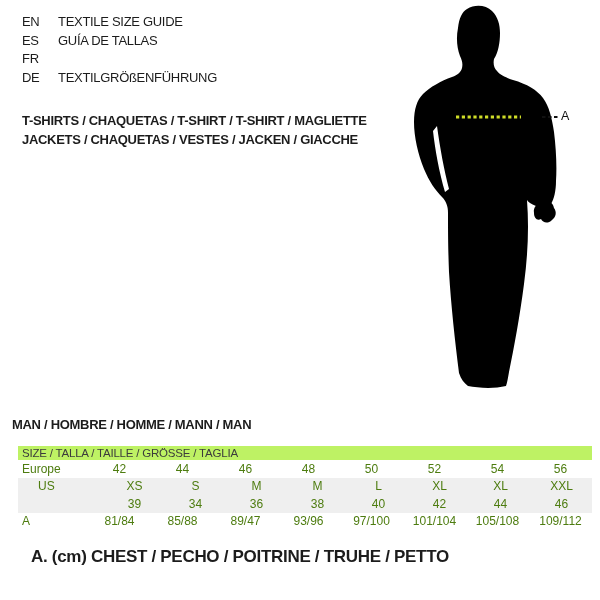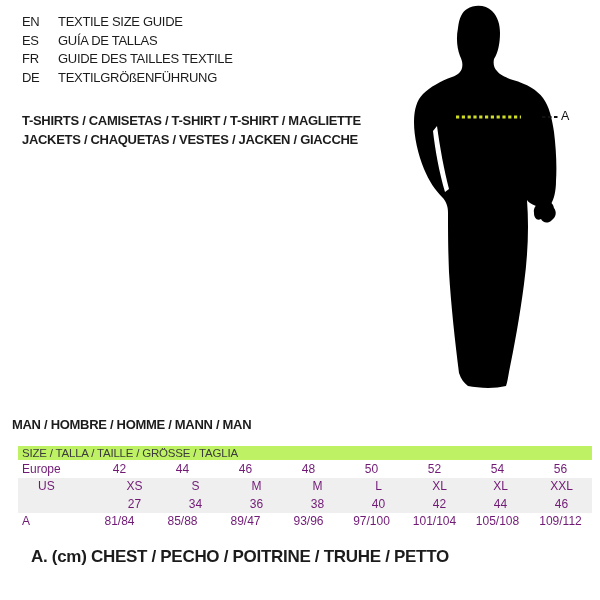--- a/index.html
+++ b/index.html
@@ -23,21 +23,21 @@
 
   
   #section-title{left:12px;top:417px;font-size:13px;font-weight:bold;letter-spacing:-0.3px;}
 
   
   #size-table{left:18px;top:446px;width:574px;}
   #table-header{
     background:#bef264;height:14px;line-height:14px;font-size:11.5px;color:#3c3c3c;
     padding-left:4px;letter-spacing:-0.2px;
   }
-  .t-row{display:grid;grid-template-columns:70px repeat(8,1fr);height:17.5px;align-items:center;font-size:12px;color:#701a75;}
+  .t-row{display:grid;grid-template-columns:70px repeat(8,1fr);height:17.5px;align-items:center;font-size:12px;color:#4d7c0f;}
   .t-row.shaded{background:#efefef;padding-left:16px;}
   .t-row .lbl{padding-left:4px;text-align:left;}
   .t-row .val{text-align:center;}
 
   
   #footnote{left:31px;top:547px;font-size:17px;font-weight:bold;letter-spacing:-0.3px;}
 </style>
 </head>
 <body>
 
@@ -45,30 +45,29 @@
   <div class="lang-row">
     <span class="lang-code">EN</span>
     <span>TEXTILE SIZE GUIDE</span>
   </div>
   <div class="lang-row">
     <span class="lang-code">ES</span>
     <span>GUÍA DE TALLAS</span>
   </div>
   <div class="lang-row">
     <span class="lang-code">FR</span>
-    <span>GUIDE DES TAILLES TEXTILE</span>
   </div>
   <div class="lang-row">
     <span class="lang-code">DE</span>
     <span>TEXTILGRÖßENFÜHRUNG</span>
   </div>
 </div>
 
 <div class="abs" id="categories">
-  <div class="cat-line">T-SHIRTS / CAMISETAS / T-SHIRT / T-SHIRT / MAGLIETTE</div>
+  <div class="cat-line">T-SHIRTS / CHAQUETAS / T-SHIRT / T-SHIRT / MAGLIETTE</div>
   <div class="cat-line">JACKETS / CHAQUETAS / VESTES / JACKEN / GIACCHE</div>
 </div>
 
 <svg class="abs" id="figure-svg" viewBox="400 0 200 400" xmlns="http://www.w3.org/2000/svg">
   <path fill="#000000" d="
     M 467 9
     C 475 4 486 5 492 11
     C 498 17 500 25 500 33
     C 500 43 498 53 494 59
     C 493 64 494 68 497 71
@@ -135,21 +134,21 @@
     <span class="val">M</span>
     <span class="val">M</span>
     <span class="val">L</span>
     <span class="val">XL</span>
     <span class="val">XL</span>
     <span class="val">XXL</span>
   </div>
 
   <div class="t-row shaded">
     <span class="lbl"></span>
-    <span class="val">27</span>
+    <span class="val">39</span>
     <span class="val">34</span>
     <span class="val">36</span>
     <span class="val">38</span>
     <span class="val">40</span>
     <span class="val">42</span>
     <span class="val">44</span>
     <span class="val">46</span>
   </div>
 
   <div class="t-row">

